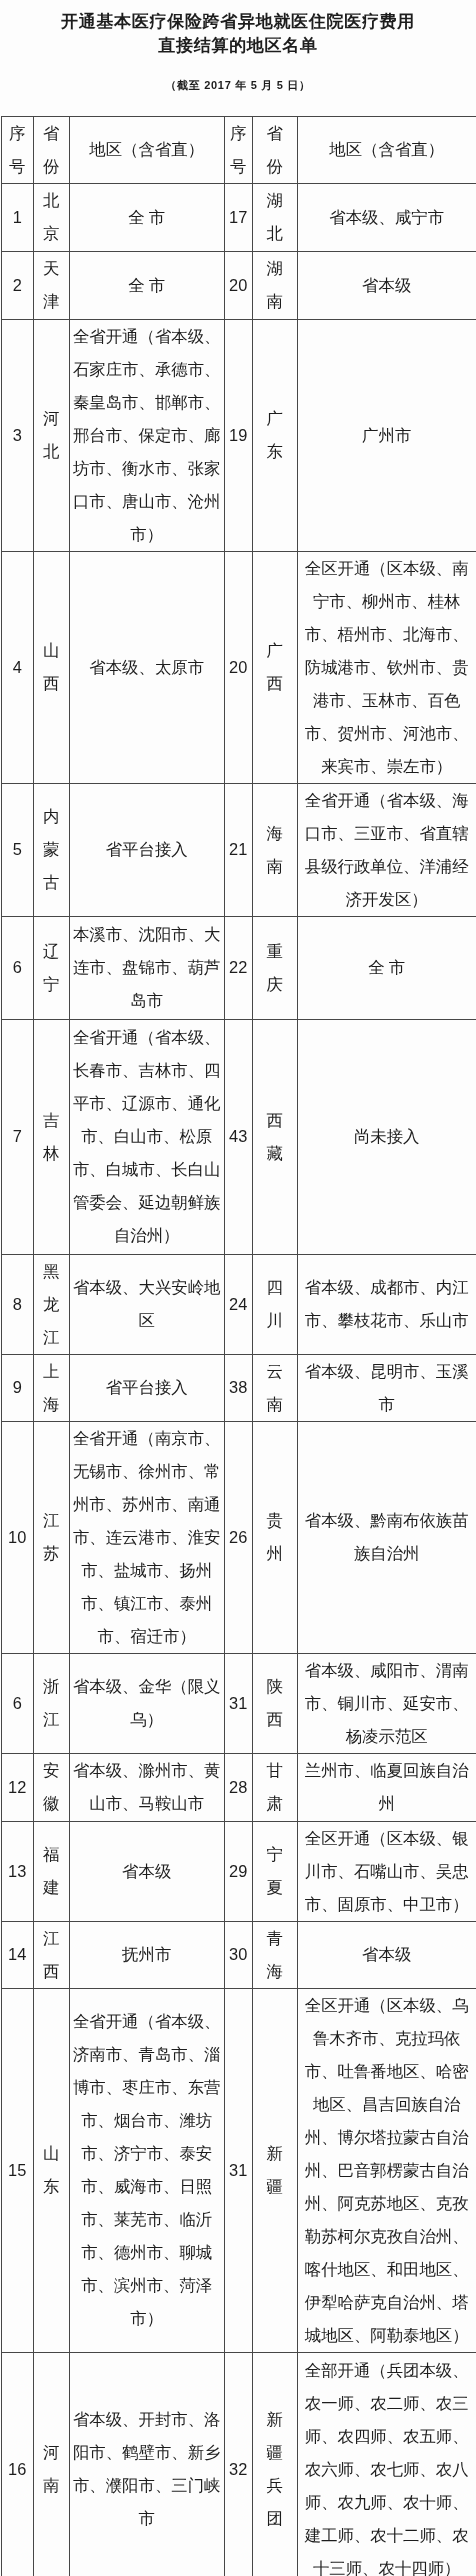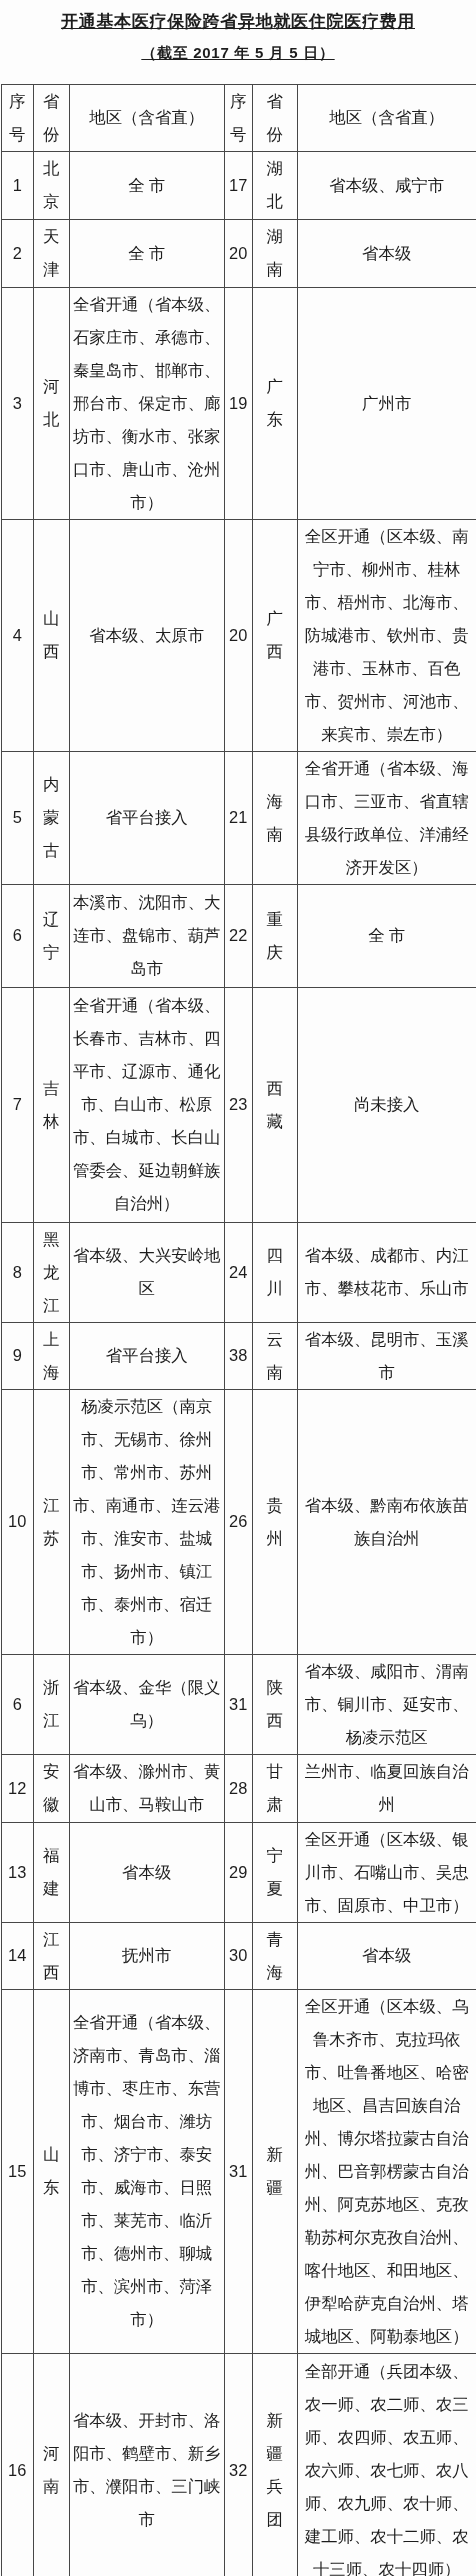--- a/index.html
+++ b/index.html
@@ -3,32 +3,32 @@
 <meta charset="utf-8">
 <style>
   html,body{margin:0;padding:0;background:#ffffff;}
   body{
     width:476px;
     font-family:"Liberation Sans", sans-serif;
     color:#1d1d1d;
     -webkit-font-smoothing:antialiased;
   }
   .page{width:476px;background:#fdfdfd;}
-  .title-block{padding-top:10.4px;text-align:center;text-decoration:underline;}
+  .title-block{padding-top:10.4px;text-align:center;}
   .title-line{
     font-size:17px;
     font-weight:700;
     line-height:24px;
     letter-spacing:0.7px;
   }
   .date-note{
-    font-size:15px;
+    font-size:11px;
     font-weight:700;
     line-height:22px;
-    margin-top:8px;
+    margin-top:16px;
     letter-spacing:0.7px;
   }
   table.region-table{
     table-layout:fixed;
     border-collapse:collapse;
     width:475px;
     margin:19.3px 0.7px 15px 0.7px;
     border-radius:15px;
   }
   .region-table td,.region-table th{
@@ -56,20 +56,21 @@
   .h135{height:100px}.h90{height:67px}.h305{height:227px}.h133{height:99px}
   .h485{height:361px}.h315{height:234px}
 </style>
 </head>
 <body>
 
 <div class="page">
 
   <div class="title-block">
     <div class="title-line">开通基本医疗保险跨省异地就医住院医疗费用</div>
+    <div class="title-line">直接结算的地区名单</div>
     <div class="date-note">（截至 2017 年 5 月 5 日）</div>
   </div>
 
   <table class="region-table">
     <colgroup>
       <col style="width:32px">
         <col style="width:36px">
         <col style="width:155px">
       <col style="width:28px">
         <col style="width:45px">
@@ -136,21 +137,21 @@
         <td class="reg">本溪市、沈阳市、大连市、盘锦市、葫芦岛市</td>
         <td class="no">22</td>
         <td class="prov"><span class="vtext">重庆</span></td>
         <td class="reg">全 市</td>
       </tr>
 
       <tr class="h316">
         <td class="no">7</td>
         <td class="prov"><span class="vtext">吉林</span></td>
         <td class="reg">全省开通（省本级、长春市、吉林市、四平市、辽源市、通化市、白山市、松原市、白城市、长白山管委会、延边朝鲜族自治州）</td>
-        <td class="no">23</td>
+        <td class="no">43</td>
         <td class="prov"><span class="vtext">西藏</span></td>
         <td class="reg">尚未接入</td>
       </tr>
 
       <tr class="h135">
         <td class="no">8</td>
         <td class="prov"><span class="vtext">黑龙江</span></td>
         <td class="reg">省本级、大兴安岭地区</td>
         <td class="no">24</td>
         <td class="prov"><span class="vtext">四川</span></td>
@@ -162,21 +163,21 @@
         <td class="prov"><span class="vtext">上海</span></td>
         <td class="reg">省平台接入</td>
         <td class="no">38</td>
         <td class="prov"><span class="vtext">云南</span></td>
         <td class="reg">省本级、昆明市、玉溪市</td>
       </tr>
 
       <tr class="h305">
         <td class="no">10</td>
         <td class="prov"><span class="vtext">江苏</span></td>
-        <td class="reg">杨凌示范区（南京市、无锡市、徐州市、常州市、苏州市、南通市、连云港市、淮安市、盐城市、扬州市、镇江市、泰州市、宿迁市）</td>
+        <td class="reg">全省开通（南京市、无锡市、徐州市、常州市、苏州市、南通市、连云港市、淮安市、盐城市、扬州市、镇江市、泰州市、宿迁市）</td>
         <td class="no">26</td>
         <td class="prov"><span class="vtext">贵州</span></td>
         <td class="reg">省本级、黔南布依族苗族自治州</td>
       </tr>
 
       <tr class="h133">
         <td class="no">6</td>
         <td class="prov"><span class="vtext">浙江</span></td>
         <td class="reg">省本级、金华（限义乌）</td>
         <td class="no">31</td>

